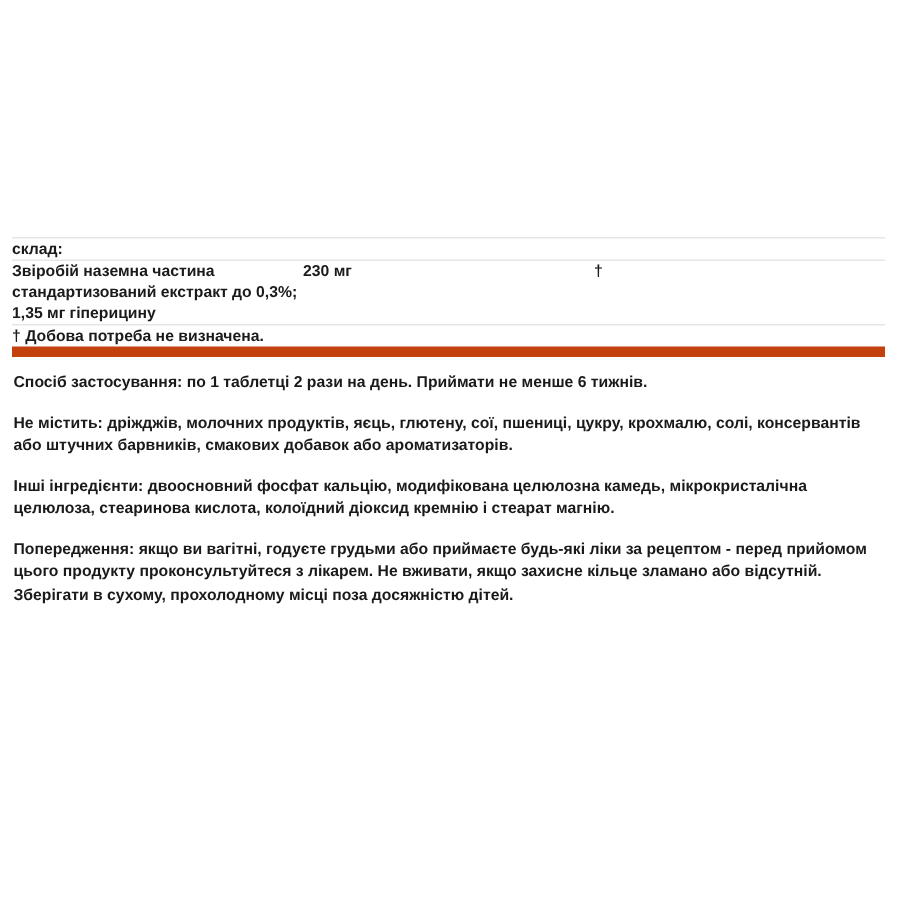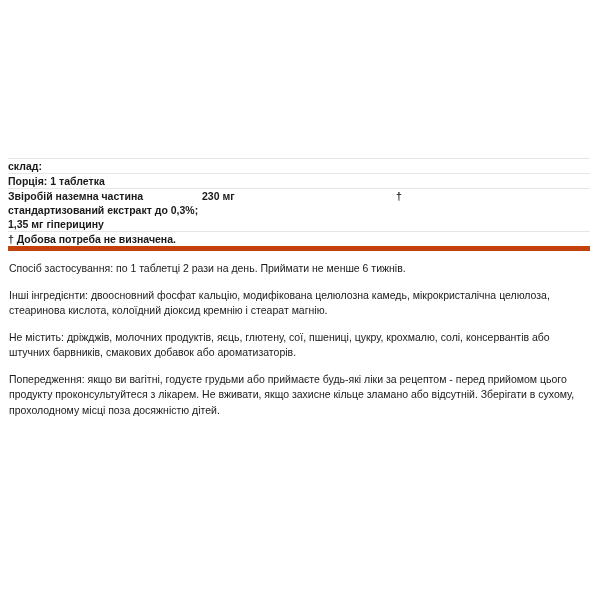--- a/index.html
+++ b/index.html
@@ -39,21 +39,21 @@
     padding: 0;
     vertical-align: top;
     font-size: 10.5px;
     line-height: 14px;
     color: #1a1a1a;
   }
   .row-line {
     border-top: 1px solid #e6e6e6;
   }
   .row-line-bottom {
-    border-bottom: 5px solid #c2410c;
+    border-bottom: 7px solid #c2410c;
   }
 
   .cell-main { width: 386px; padding: 7px 6px 7px 4px; }
   .cell-amt  { width: 88px;  padding: 7px 4px 7px 0; }
   .cell-dv   { width: 104px; padding: 7px 4px 7px 0; }
   .title-cell {
     font-weight: 700;
     font-size: 10.5px;
     padding: 9px 4px 9px 4px;
   }
@@ -96,59 +96,56 @@
 
   
   .body-block {
     margin: 0 0 0 8px;
     width: 580px;
     padding-top: 10px;
   }
   .para {
     font-size: 10.5px;
     line-height: 15.5px;
-    font-weight: 400;
+    font-weight: 700;
     color: #1a1a1a;
     margin: 0 0 11px 1px;
   }
   .para:last-child {
     margin-bottom: 0;
   }
 </style>
 </head>
 <body>
 
 <div class="page">
 
   <div class="panel">
 
     <table class="facts-table">
       <tbody>
         <tr class="row-line">
           <td class="title-cell" colspan="3">склад:</td>
         </tr>
 
-        <tr class="row-line">
-          <td class="serving-cell" colspan="3">Порція: 1 таблетка</td>
-        </tr>
 
 
         <tr class="row-line">
           <td class="cell-main ingredient-name">Звіробій наземна частина стандартизований  екстракт до 0,3%; 1,35 мг гіперицину</td>
           <td class="cell-amt amount-value">230 мг</td>
           <td class="cell-dv dv-value">†</td>
         </tr>
 
         <tr class="row-line row-line-bottom">
           <td class="footnote-cell" colspan="3">† Добова потреба не визначена.</td>
         </tr>
       </tbody>
     </table>
 
     <div class="body-block">
       <p class="para">Спосіб застосування: по 1 таблетці 2 рази на день. Приймати не менше 6 тижнів.</p>
+      <p class="para">Не містить: дріжджів, молочних продуктів, яєць, глютену, сої, пшениці, цукру, крохмалю, солі, консервантів або штучних барвників, смакових добавок або ароматизаторів.</p>
       <p class="para">Інші інгредієнти: двоосновний фосфат кальцію, модифікована целюлозна камедь, мікрокристалічна целюлоза, стеаринова кислота, колоїдний діоксид кремнію і стеарат магнію.</p>
-      <p class="para">Не містить: дріжджів, молочних продуктів, яєць, глютену, сої, пшениці, цукру, крохмалю, солі, консервантів або штучних барвників, смакових добавок або ароматизаторів.</p>
       <p class="para">Попередження: якщо ви вагітні, годуєте грудьми або приймаєте будь-які ліки за рецептом - перед прийомом цього продукту проконсультуйтеся з лікарем. Не вживати, якщо захисне кільце зламано або відсутній. Зберігати в сухому, прохолодному місці поза досяжністю дітей.</p>
     </div>
 
   </div>
 </div>
 
 </body></html>

